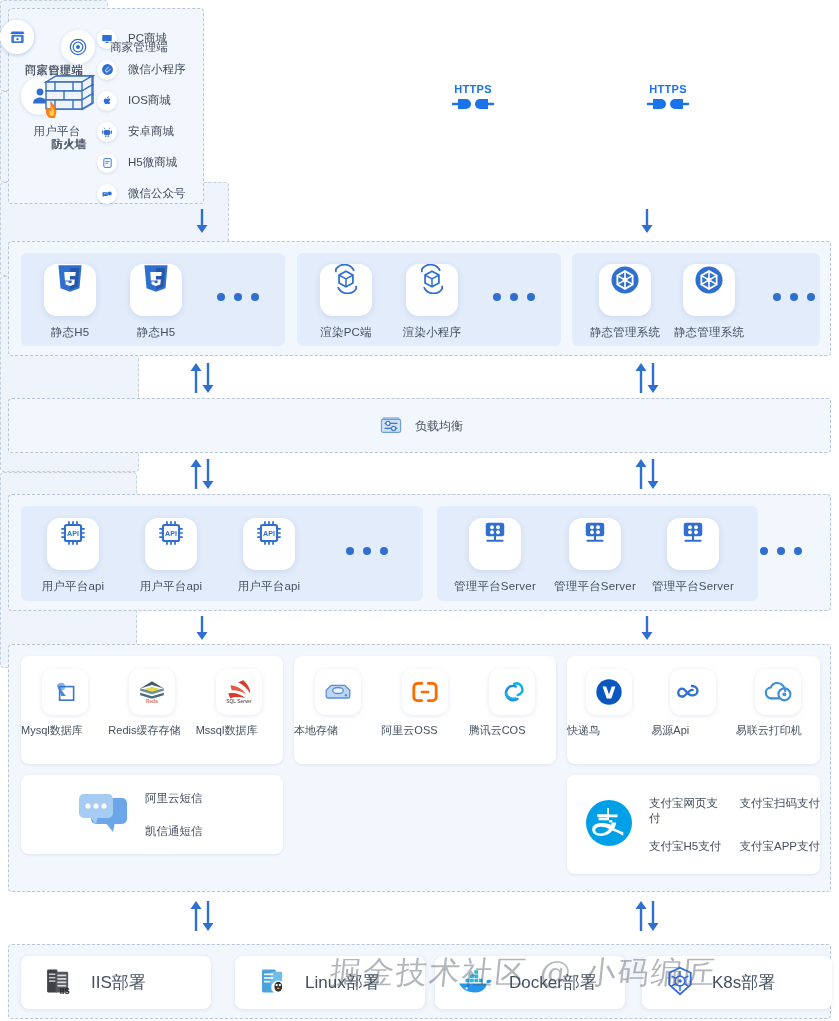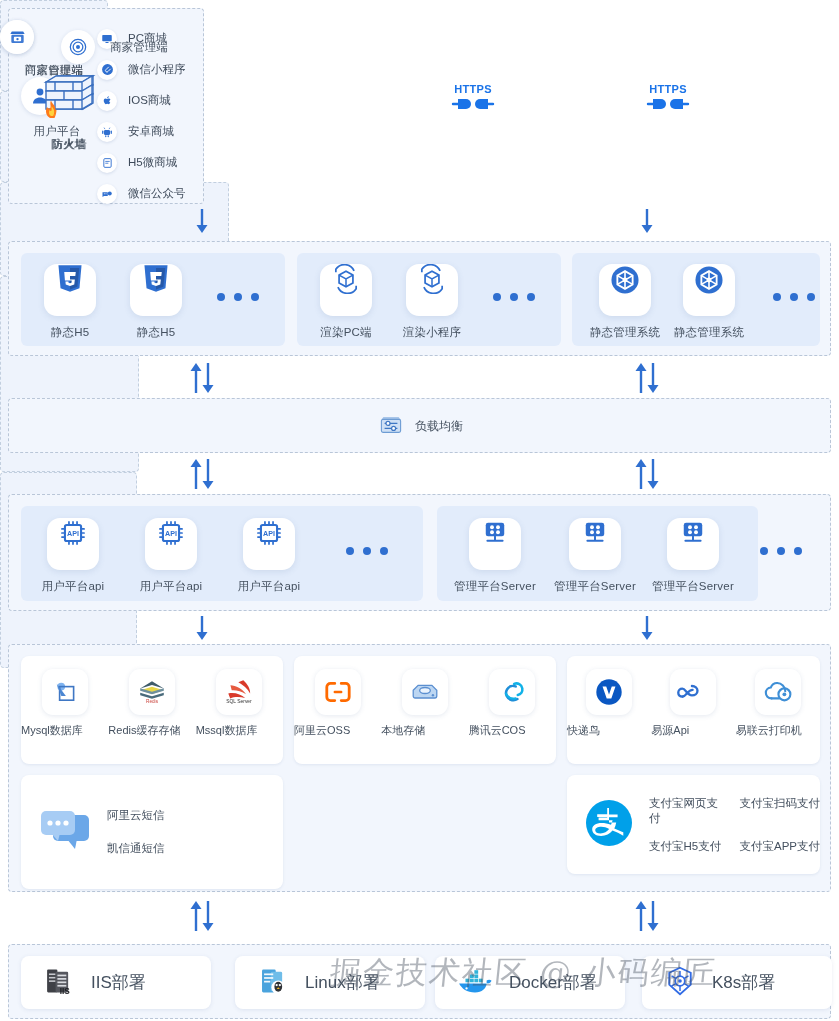--- a/index.html
+++ b/index.html
@@ -589,37 +589,37 @@
         </div>
         <div class="cap">Mssql数据库</div>
       </div>
     </div>
   </div>
 
   <div class="svc whitecard" style="left:285px;top:11px;width:262px;height:108px;">
     <div class="svcrow">
       <div class="svcitem">
         <div class="sq">
+          <svg width="30" height="28" viewBox="0 0 28 26">
+            <path d="M3 11.4l4.6-4.6h12.8L25 11.4v5.4c0 1-.8 1.8-1.8 1.8H4.8C3.8 18.6 3 17.8 3 16.8z" fill="#bcd6f2" stroke="#5b8fd0" stroke-width="1.2"></path>
+            <ellipse cx="14" cy="11.6" rx="5" ry="2.8" fill="#eaf3fd" stroke="#5b8fd0" stroke-width="1.2"></ellipse>
+            <circle cx="21.4" cy="16" r="1.1" fill="#5b8fd0"></circle>
+          </svg>
+        </div>
+        <div class="cap">本地存储</div>
+      </div>
+      <div class="svcitem">
+        <div class="sq">
           <svg width="28" height="26" viewBox="0 0 26 24">
             <path d="M10 4H6a3.4 3.4 0 00-3.4 3.4v9.2A3.4 3.4 0 006 20h4" fill="none" stroke="#ff6a00" stroke-width="2.6" stroke-linecap="round"></path>
             <path d="M16 4h4a3.4 3.4 0 013.4 3.4v9.2A3.4 3.4 0 0120 20h-4" fill="none" stroke="#ff6a00" stroke-width="2.6" stroke-linecap="round"></path>
             <path d="M10 12h6" stroke="#ff6a00" stroke-width="2.2" stroke-linecap="round"></path>
           </svg>
         </div>
         <div class="cap">阿里云OSS</div>
-      </div>
-      <div class="svcitem">
-        <div class="sq">
-          <svg width="30" height="28" viewBox="0 0 28 26">
-            <path d="M3 11.4l4.6-4.6h12.8L25 11.4v5.4c0 1-.8 1.8-1.8 1.8H4.8C3.8 18.6 3 17.8 3 16.8z" fill="#bcd6f2" stroke="#5b8fd0" stroke-width="1.2"></path>
-            <ellipse cx="14" cy="11.6" rx="5" ry="2.8" fill="#eaf3fd" stroke="#5b8fd0" stroke-width="1.2"></ellipse>
-            <circle cx="21.4" cy="16" r="1.1" fill="#5b8fd0"></circle>
-          </svg>
-        </div>
-        <div class="cap">本地存储</div>
       </div>
       <div class="svcitem">
         <div class="sq">
           <svg width="30" height="26" viewBox="0 0 28 24">
             <path d="M16 4.4c3.4-1.4 7 .6 7.6 4.2.5 3-1.4 5.6-4.2 6.2" fill="none" stroke="#11b2e8" stroke-width="2.4" stroke-linecap="round"></path>
             <path d="M19 18.6c-1.4 1-3.2 1.4-5 1-4.6-1-7-6-4.6-10 1.6-2.8 5-4 8-2.8" fill="none" stroke="#1f8fd8" stroke-width="2.4" stroke-linecap="round"></path>
             <path d="M8.4 13.6c1.6 3.4 5.4 5.2 9 4.4" fill="none" stroke="#11b2e8" stroke-width="2.2" stroke-linecap="round"></path>
           </svg>
         </div>
         <div class="cap">腾讯云COS</div>
@@ -655,21 +655,21 @@
             <circle cx="21" cy="14.2" r="5.6" fill="none" stroke="#3f8fd6" stroke-width="2"></circle>
             <circle cx="21" cy="14.2" r="1.8" fill="#3f8fd6"></circle>
             <path d="M9 18h7" stroke="#3f8fd6" stroke-width="2" stroke-linecap="round"></path>
           </svg>
         </div>
         <div class="cap">易联云打印机</div>
       </div>
     </div>
   </div>
 
-  <div class="paycard whitecard" style="left:12px;top:130px;width:262px;height:114px;">
+  <div class="paycard whitecard" style="left:12px;top:130px;width:262px;height:79px;padding-left:38px;">
     <div class="logo">
       <svg width="56" height="46" viewBox="0 0 56 46">
         <rect x="16" y="8" width="36" height="26" rx="5" fill="#6ba7e8"></rect>
         <path d="M30 32h10l-2 10z" fill="#6ba7e8"></path>
         <rect x="4" y="4" width="34" height="24" rx="5" fill="#a7ccf4"></rect>
         <circle cx="13" cy="16" r="2.6" fill="#fff"></circle>
             <circle cx="21" cy="16" r="2.6" fill="#fff"></circle>
             <circle cx="29" cy="16" r="2.6" fill="#fff"></circle>
         <path d="M14 26h9l-2 8z" fill="#a7ccf4"></path>
       </svg>

